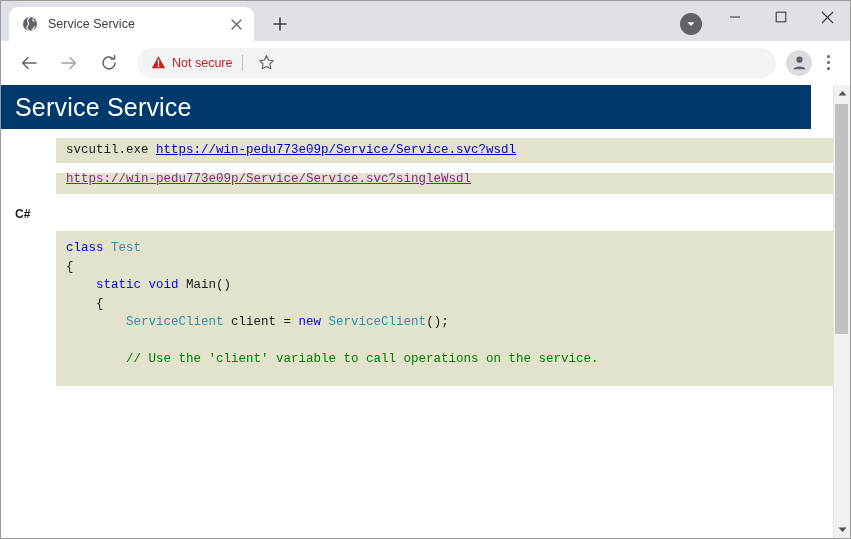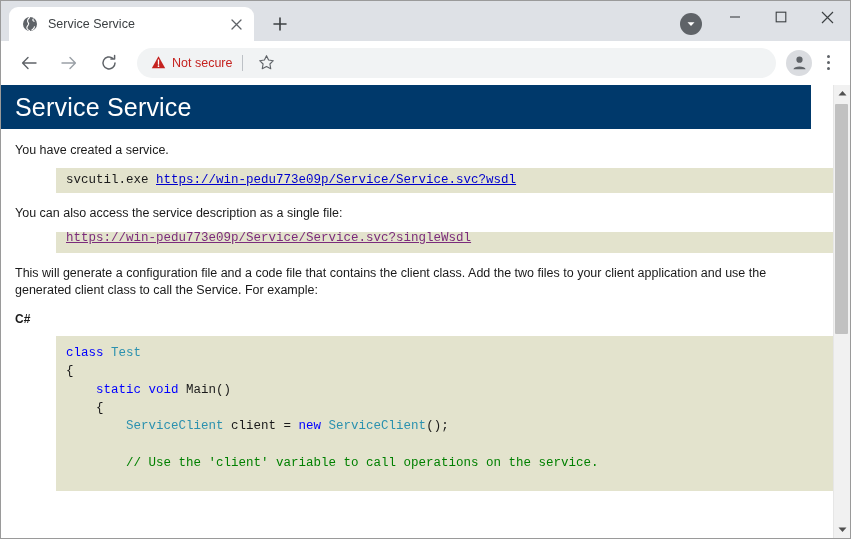--- a/index.html
+++ b/index.html
@@ -442,30 +442,27 @@
   <div class="viewport">
 
     <div class="page">
 
       <div class="banner">
         <h1>Service Service</h1>
       </div>
 
       <div class="content">
 
-        <p class="first">You have created a service.</p>
 
 
         <div class="codebox inline"><span>svcutil.exe </span><a class="wsdl" href="#">https://win-pedu773e09p/Service/Service.svc?wsdl</a></div>
 
-        <p class="indent">You can also access the service description as a single file:</p>
 
         <div class="codebox link-only"><a class="wsdl visited" href="#">https://win-pedu773e09p/Service/Service.svc?singleWsdl</a></div>
 
-        <p>This will generate a configuration file and a code file that contains the client class. Add the two files to your client application and use the generated client class to call the Service. For example:</p>
 
         <p class="csharp-label">C#</p>
 
         <div class="codebox codeblock" id="code-block"><div><span class="kw">class</span><span> </span><span class="type">Test</span></div><div><span>{</span></div><div><span>    </span><span class="kw">static</span><span> </span><span class="kw">void</span><span> Main()</span></div><div><span>    {</span></div><div><span>        </span><span class="type">ServiceClient</span><span> client = </span><span class="kw">new</span><span> </span><span class="type">ServiceClient</span><span>();</span></div><div><span> </span></div><div><span>        </span><span class="cmt">// Use the 'client' variable to call operations on the service.</span></div><div><span> </span></div></div>
 
       </div>
     </div>
 
     <div class="scrollbar">
       <div class="sb-arrow">

